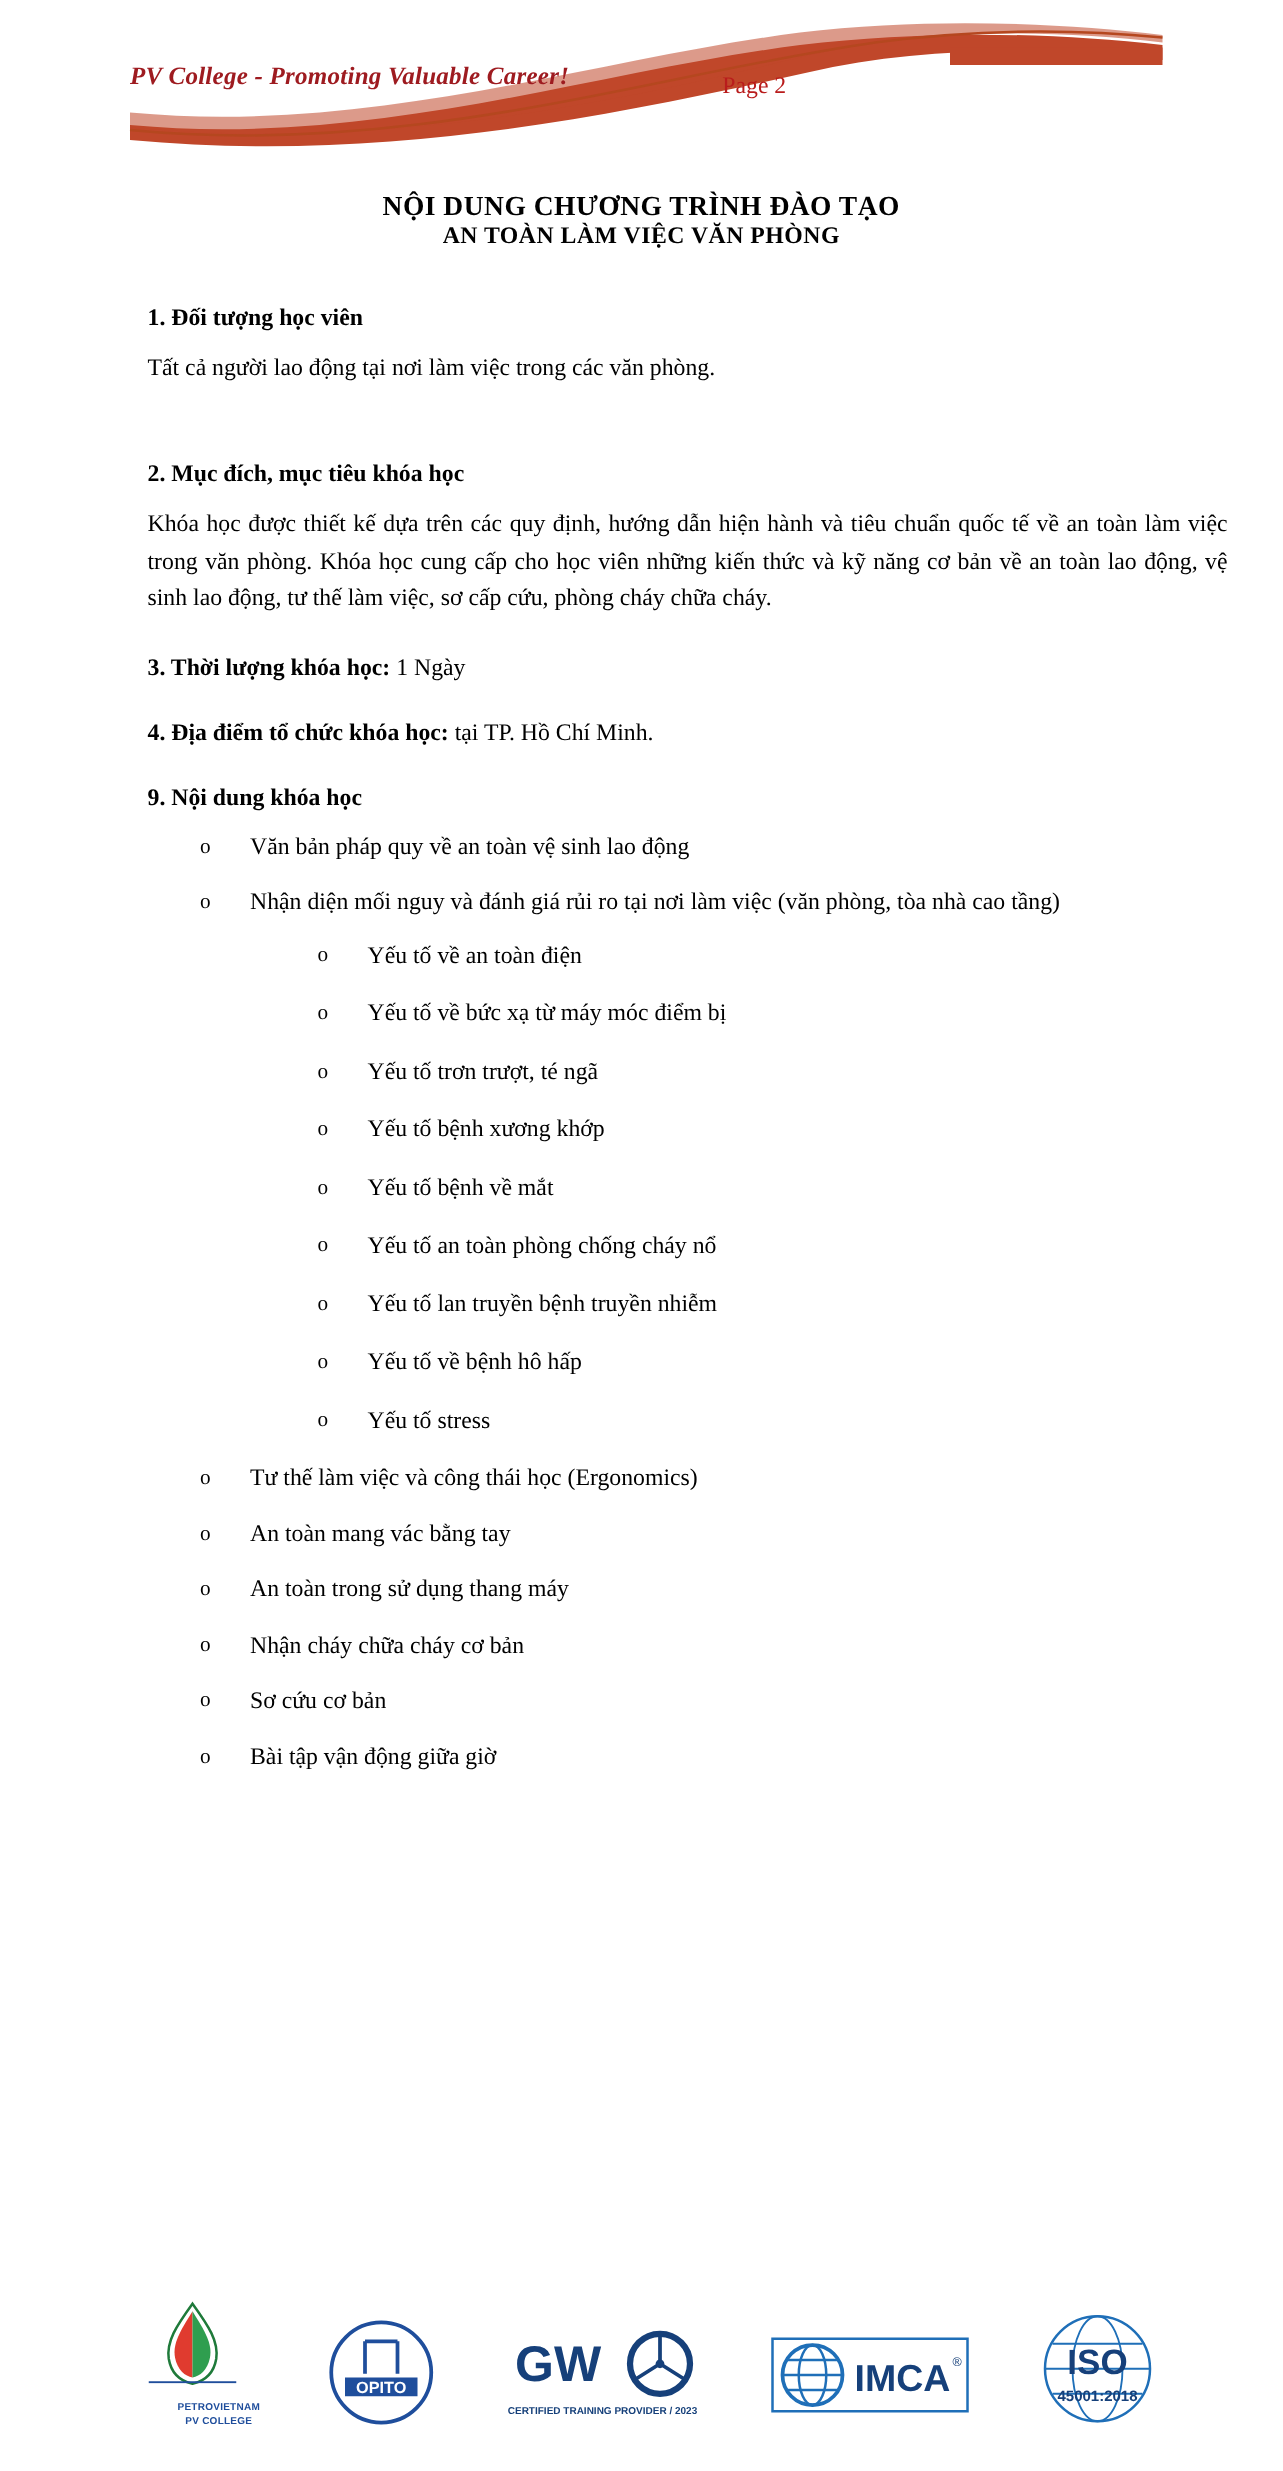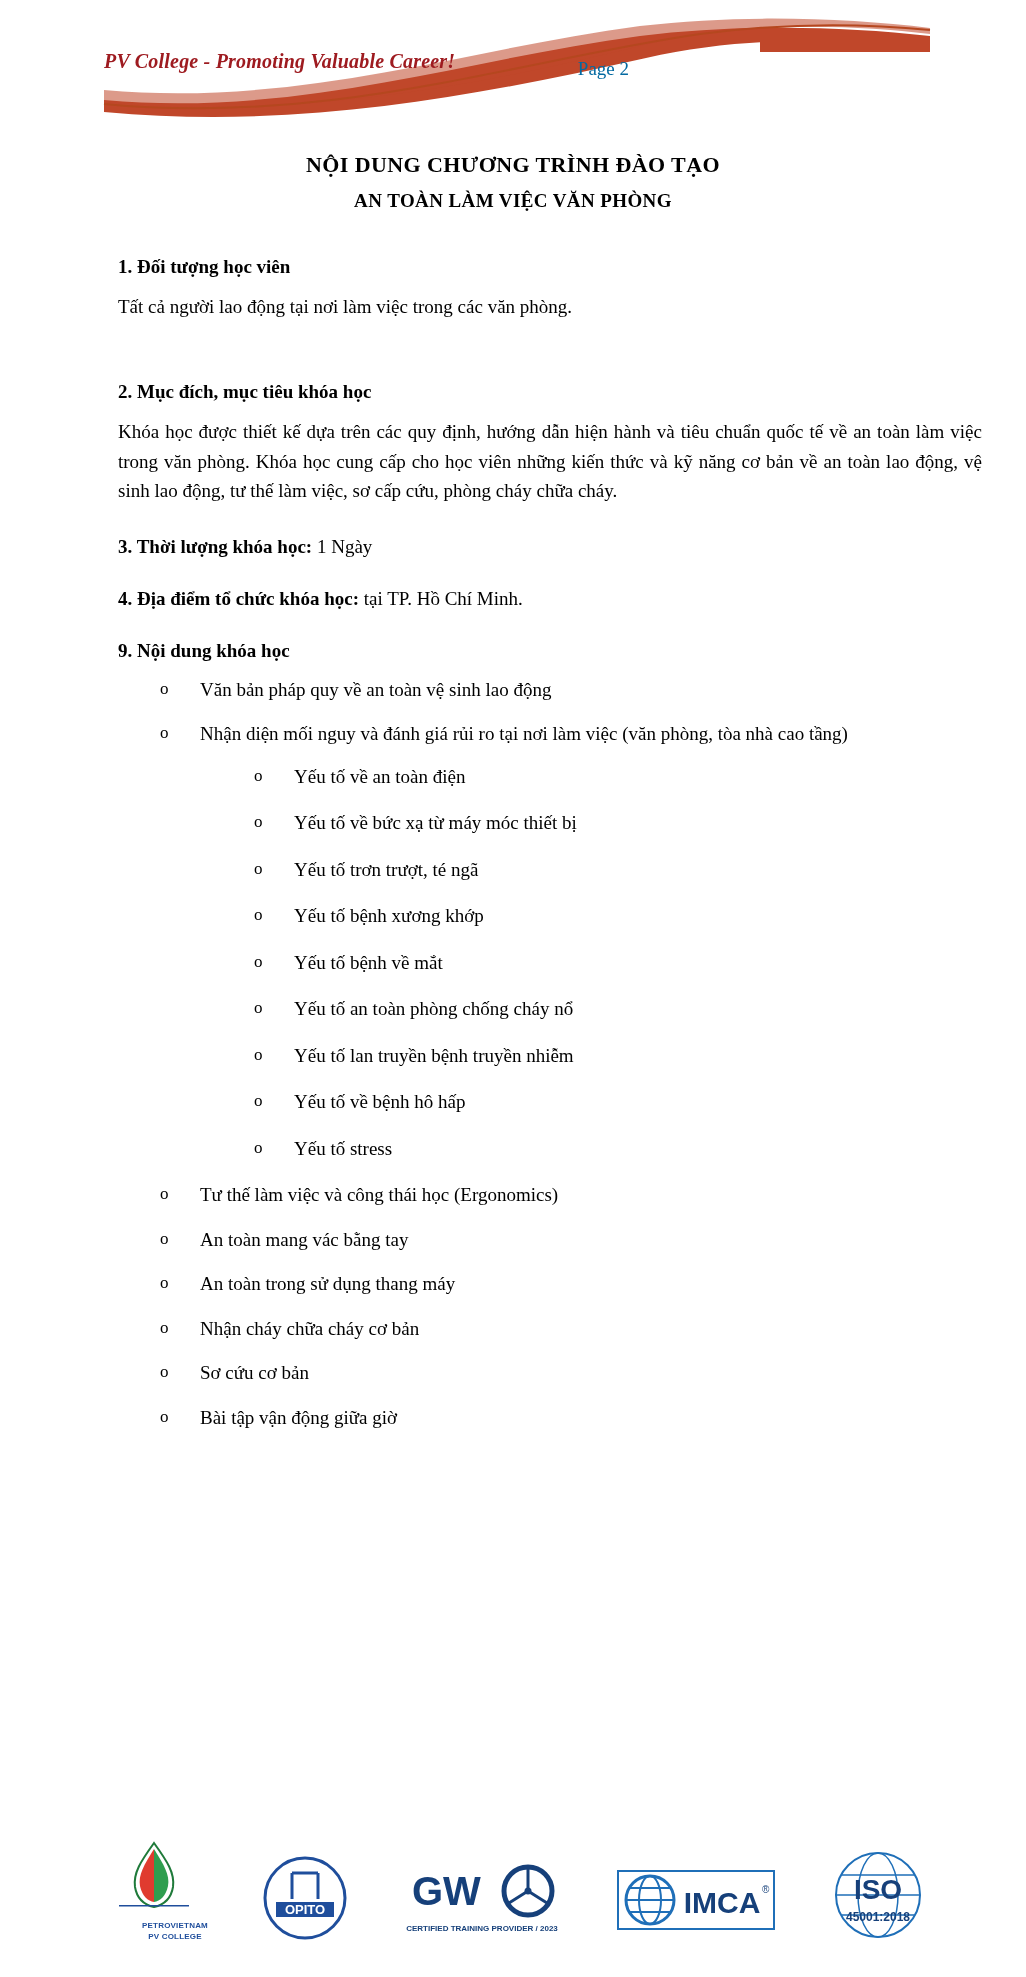--- a/index.html
+++ b/index.html
@@ -16,32 +16,32 @@
   .header svg{position:absolute;left:0;top:0;}
   .header-title{
     position:absolute;left:104px;top:50px;
     font-family:"Liberation Serif", serif;
     font-style:italic;font-weight:bold;
     font-size:20px;color:#9e1b20;
     letter-spacing:.2px;white-space:nowrap;
   }
   .page-num{
     position:absolute;right:300px;top:58px;
-    font-size:19px;color:#0369a1;
+    font-size:19px;color:#b91c1c;
     font-family:"Liberation Serif", serif;
     white-space:nowrap;
   }
   
   .doc-title{
     text-align:center;font-weight:bold;font-size:22px;
     letter-spacing:.4px;margin-top:32px;
   }
   .doc-subtitle{
     text-align:center;font-weight:bold;font-size:19px;
-    letter-spacing:.4px;margin-top:12px;
+    letter-spacing:.4px;
   }
   
   .content{padding:0 44px 0 118px;margin-top:44px;}
   .sec-head{
     font-weight:bold;font-size:19px;margin-top:30px;margin-bottom:0;
   }
   .sec-head .normal{font-weight:normal;}
   .para{
     font-size:19px;line-height:1.55;text-align:justify;
     margin-top:12px;
@@ -117,21 +117,21 @@
     <span class="inline-head">4. Địa điểm tổ chức khóa học:</span>
     <span class="normal">tại TP. Hồ Chí Minh.</span>
   </div>
 
   <div class="sec-head">9. Nội dung khóa học</div>
 
   <ul class="lv1" id="content-list">
       <li><span class="marker">o</span><span class="li-text">Văn bản pháp quy về an toàn vệ sinh lao động</span></li>
       <li><span class="marker">o</span><span class="li-text">Nhận diện mối nguy và đánh giá rủi ro tại nơi làm việc (văn phòng, tòa nhà cao tầng)</span><ul class="lv2">
           <li><span class="marker">o</span><span class="li-text">Yếu tố về an toàn điện</span></li>
-          <li><span class="marker">o</span><span class="li-text">Yếu tố về bức xạ từ máy móc thiết bị</span></li>
+          <li><span class="marker">o</span><span class="li-text">Yếu tố về bức xạ từ máy móc điểm bị</span></li>
           <li><span class="marker">o</span><span class="li-text">Yếu tố trơn trượt, té ngã</span></li>
           <li><span class="marker">o</span><span class="li-text">Yếu tố bệnh xương khớp</span></li>
           <li><span class="marker">o</span><span class="li-text">Yếu tố bệnh về mắt</span></li>
           <li><span class="marker">o</span><span class="li-text">Yếu tố an toàn phòng chống cháy nổ</span></li>
           <li><span class="marker">o</span><span class="li-text">Yếu tố lan truyền bệnh truyền nhiễm</span></li>
           <li><span class="marker">o</span><span class="li-text">Yếu tố về bệnh hô hấp</span></li>
           <li><span class="marker">o</span><span class="li-text">Yếu tố stress</span></li>
         </ul></li>
       <li><span class="marker">o</span><span class="li-text">Tư thế làm việc và công thái học (Ergonomics)</span></li>
       <li><span class="marker">o</span><span class="li-text">An toàn mang vác bằng tay</span></li>

